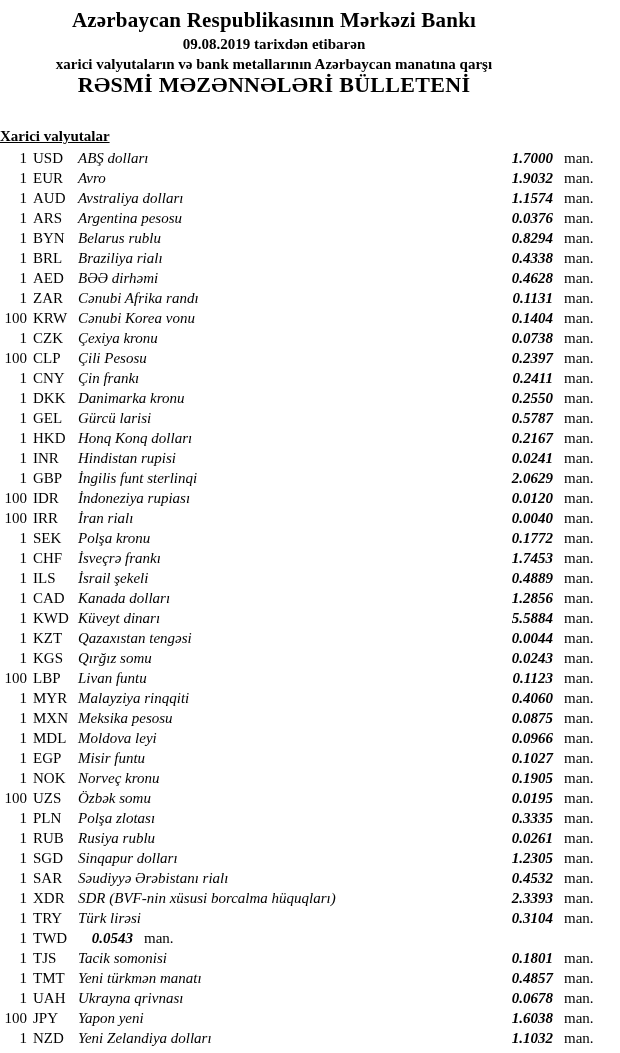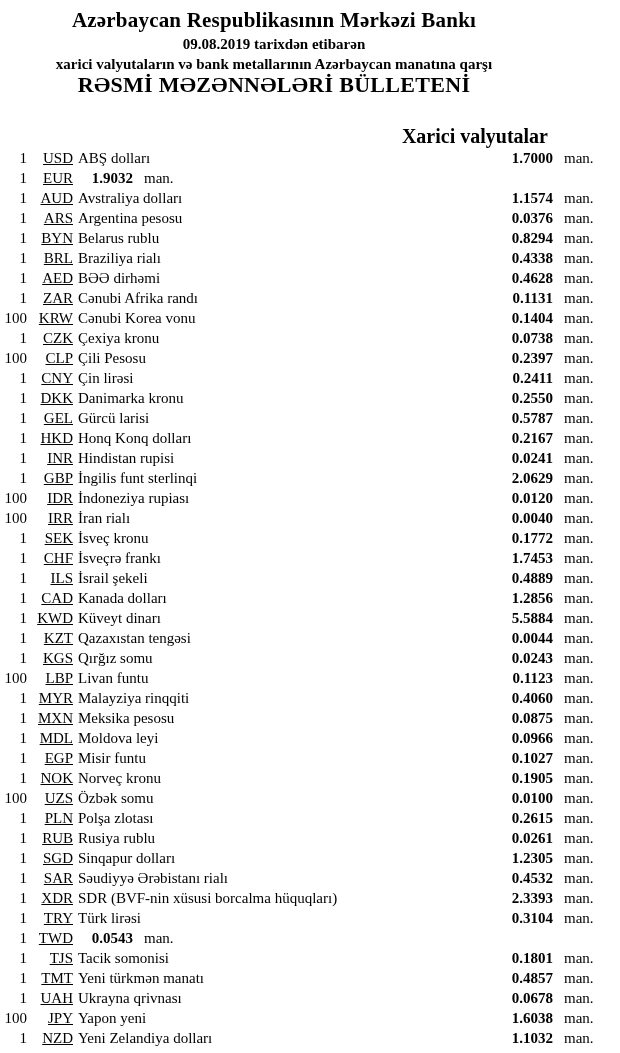--- a/index.html
+++ b/index.html
@@ -36,24 +36,25 @@
     line-height: 20px;
   }
   .bulletin-title {
     font-size: 22px;
     line-height: 21px;
     letter-spacing: 0.3px;
   }
   .section-title {
     margin-top: 31px;
     margin-right: 72px;
-    text-align: right;
+    text-align: left;
     font-weight: bold;
-    font-size: 20px;
+    font-size: 15px;
     line-height: 20px;
+    text-decoration: underline;
   }
   .table {
     margin-top: 2px;
   }
   .row {
     display: flex;
     align-items: baseline;
     height: 20px;
     line-height: 20px;
     font-size: 15px;
@@ -62,33 +63,34 @@
   }
   .qty {
     flex: none;
     width: 27px;
     text-align: right;
   }
   .code {
     flex: none;
     width: 40px;
     margin-left: 6px;
-    text-align: right;
-    text-decoration: underline;
+    text-align: left;
   }
   .name {
     flex: 1;
     padding-left: 5px;
     overflow: hidden;
+    font-style: italic;
   }
   .rate {
     flex: none;
     min-width: 60px;
     text-align: right;
     font-weight: bold;
+    font-style: italic;
   }
   .unit {
     flex: none;
     width: 44px;
     margin-left: 11px;
   }
 </style>
 </head>
 <body>
 
@@ -106,20 +108,21 @@
       <div class="row">
         <span class="qty">1</span>
         <span class="code">USD</span>
         <span class="name">ABŞ dolları</span>
         <span class="rate">1.7000</span>
         <span class="unit">man.</span>
       </div>
       <div class="row">
         <span class="qty">1</span>
         <span class="code">EUR</span>
+        <span class="name">Avro</span>
         <span class="rate">1.9032</span>
         <span class="unit">man.</span>
       </div>
       <div class="row">
         <span class="qty">1</span>
         <span class="code">AUD</span>
         <span class="name">Avstraliya dolları</span>
         <span class="rate">1.1574</span>
         <span class="unit">man.</span>
       </div>
@@ -175,21 +178,21 @@
       <div class="row">
         <span class="qty">100</span>
         <span class="code">CLP</span>
         <span class="name">Çili Pesosu</span>
         <span class="rate">0.2397</span>
         <span class="unit">man.</span>
       </div>
       <div class="row">
         <span class="qty">1</span>
         <span class="code">CNY</span>
-        <span class="name">Çin lirəsi</span>
+        <span class="name">Çin frankı</span>
         <span class="rate">0.2411</span>
         <span class="unit">man.</span>
       </div>
       <div class="row">
         <span class="qty">1</span>
         <span class="code">DKK</span>
         <span class="name">Danimarka kronu</span>
         <span class="rate">0.2550</span>
         <span class="unit">man.</span>
       </div>
@@ -231,21 +234,21 @@
       <div class="row">
         <span class="qty">100</span>
         <span class="code">IRR</span>
         <span class="name">İran rialı</span>
         <span class="rate">0.0040</span>
         <span class="unit">man.</span>
       </div>
       <div class="row">
         <span class="qty">1</span>
         <span class="code">SEK</span>
-        <span class="name">İsveç kronu</span>
+        <span class="name">Polşa kronu</span>
         <span class="rate">0.1772</span>
         <span class="unit">man.</span>
       </div>
       <div class="row">
         <span class="qty">1</span>
         <span class="code">CHF</span>
         <span class="name">İsveçrə frankı</span>
         <span class="rate">1.7453</span>
         <span class="unit">man.</span>
       </div>
@@ -323,28 +326,28 @@
         <span class="qty">1</span>
         <span class="code">NOK</span>
         <span class="name">Norveç kronu</span>
         <span class="rate">0.1905</span>
         <span class="unit">man.</span>
       </div>
       <div class="row">
         <span class="qty">100</span>
         <span class="code">UZS</span>
         <span class="name">Özbək somu</span>
-        <span class="rate">0.0100</span>
+        <span class="rate">0.0195</span>
         <span class="unit">man.</span>
       </div>
       <div class="row">
         <span class="qty">1</span>
         <span class="code">PLN</span>
         <span class="name">Polşa zlotası</span>
-        <span class="rate">0.2615</span>
+        <span class="rate">0.3335</span>
         <span class="unit">man.</span>
       </div>
       <div class="row">
         <span class="qty">1</span>
         <span class="code">RUB</span>
         <span class="name">Rusiya rublu</span>
         <span class="rate">0.0261</span>
         <span class="unit">man.</span>
       </div>
       <div class="row">

